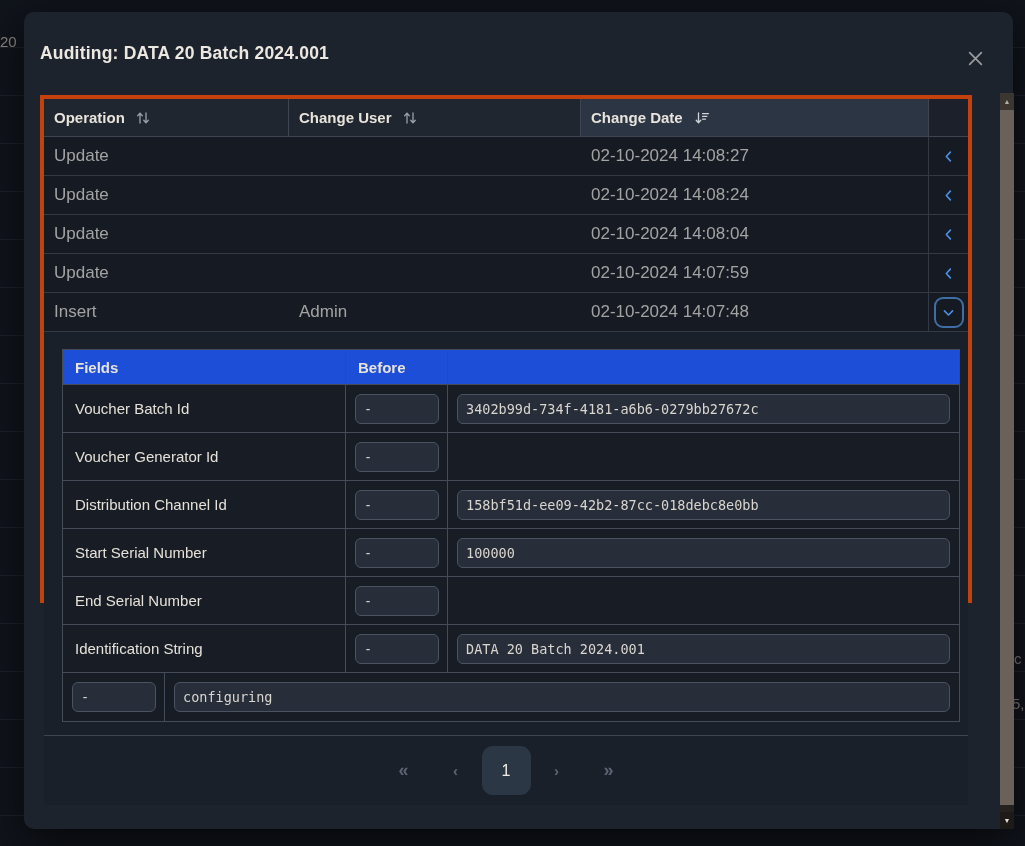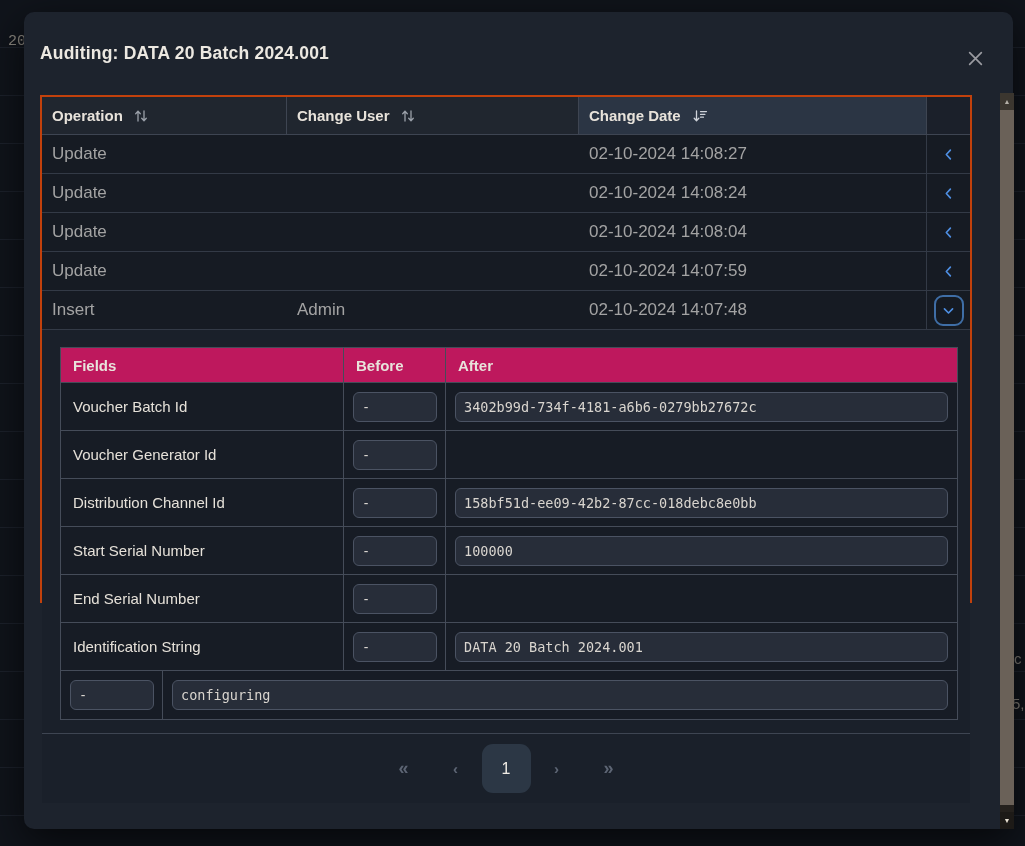--- a/index.html
+++ b/index.html
@@ -12,21 +12,21 @@
   }
   
   .backdrop {
     position:absolute; inset:0;
     background:repeating-linear-gradient(
       to bottom,
       #10141b 0px, #10141b 47px,
       #1c212b 47px, #1c212b 48px);
   }
   .bg-frag { position:absolute; color:#8c8880; font-size:15px; }
-  .bg-frag-left { left:8px; top:33px;font-family:Liberation Mono, monospace; }
+  .bg-frag-left { left:0; top:33px; }
   .bg-frag-r1 { left:1014px; top:650px; color:#7e7a74; }
   .bg-frag-r2 { left:1012px; top:695px; color:#7e7a74; }
 
   
   .modal {
     position:absolute; left:24px; top:12px; width:989px; height:817px;
     background:#1d232d; border-radius:10px;
     box-shadow:0 12px 40px rgba(0,0,0,.65);
   }
   .modal-title {
@@ -34,21 +34,21 @@
     font-size:17.5px; font-weight:bold; color:#ece8e1; letter-spacing:.2px;text-align:center;
   }
   .close-btn {
     position:absolute; left:938px; top:33px; width:26px; height:26px;
     display:flex; align-items:center; justify-content:center; cursor:pointer;
   }
 
   
   .container {
     position:absolute; left:16px; top:83px; width:932px; height:508px;
-    border:2px solid #c2410c; background:#1a202a;
+    border:4px solid #c2410c; background:#1a202a;
   }
 
   
   .ahead { display:flex; height:38px; border-bottom:1px solid #3e4552; }
   .hcell {
     display:flex; align-items:center; gap:10px;
     padding-left:10px; font-weight:bold; font-size:15px; color:#e8e3db;
     border-right:1px solid #3e4552; background:#20262f; cursor:pointer;
   }
   .hcell.h0 { width:245px; }
@@ -70,21 +70,21 @@
   .exp-btn {
     display:flex; align-items:center; justify-content:center;
     width:30px; height:31px; border:2px solid #3f6ea6; border-radius:9px;
     background:#151a22; cursor:pointer;
   }
 
   
   .expanded-area { position:relative; height:403px; background:#1a202a; }
   .dtable {
     position:absolute; left:18px; top:17px; width:898px;
-    border:1px solid #454c59; background:#be185d;
+    border:1px solid #454c59; background:#1d4ed8;
   }
   .dhead { display:flex; height:35px; border-bottom:1px solid #454c59; }
   .dhcell {
     display:flex; align-items:center; padding-left:12px;
     font-weight:bold; font-size:15px; color:#e8e3db;
     border-right:1px solid #454c59;
   }
   .dh0 { width:283px; } .dh1 { width:102px; } .dh2 { flex:1; border-right:none; }
   .drow { display:flex; height:48px; border-bottom:1px solid #454c59; background:#171c25; }
   .drow:last-child { border-bottom:none; }
@@ -240,21 +240,20 @@
             </div>
           </div>
         </div>
       </div>
 
     <div class="expanded-area">
       <div class="dtable">
         <div class="dhead">
           <div class="dhcell dh0">Fields</div>
           <div class="dhcell dh1">Before</div>
-          <div class="dhcell dh2">After</div>
         </div>
         <div>
             <div class="drow">
               <div class="dcell d-field">Voucher Batch Id</div>
               <div class="dcell d-before">
                 <div class="vbox before-box">-</div>
               </div>
               <div class="dcell d-after">
                 <div class="vbox after-box">3402b99d-734f-4181-a6b6-0279bb27672c</div>
               </div>

